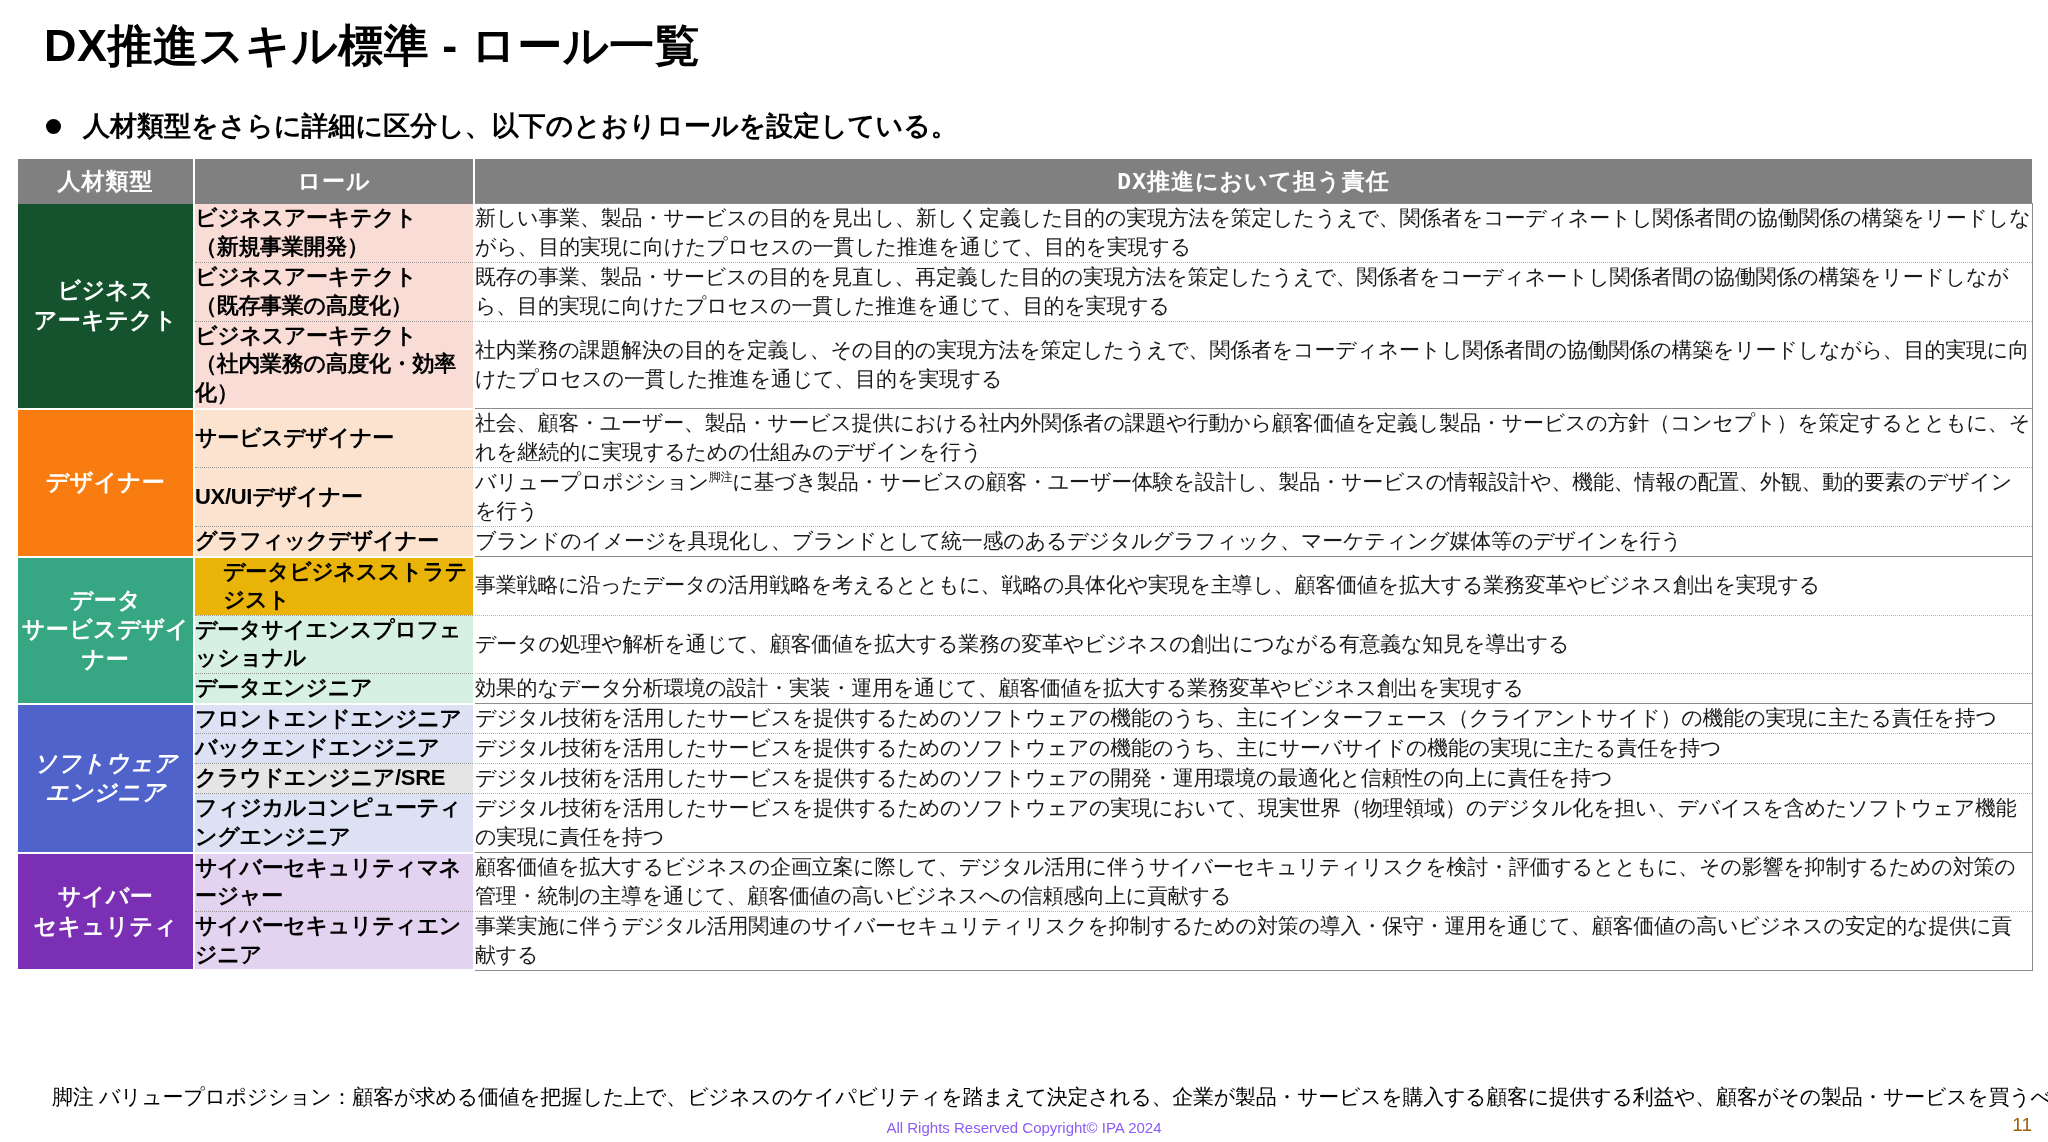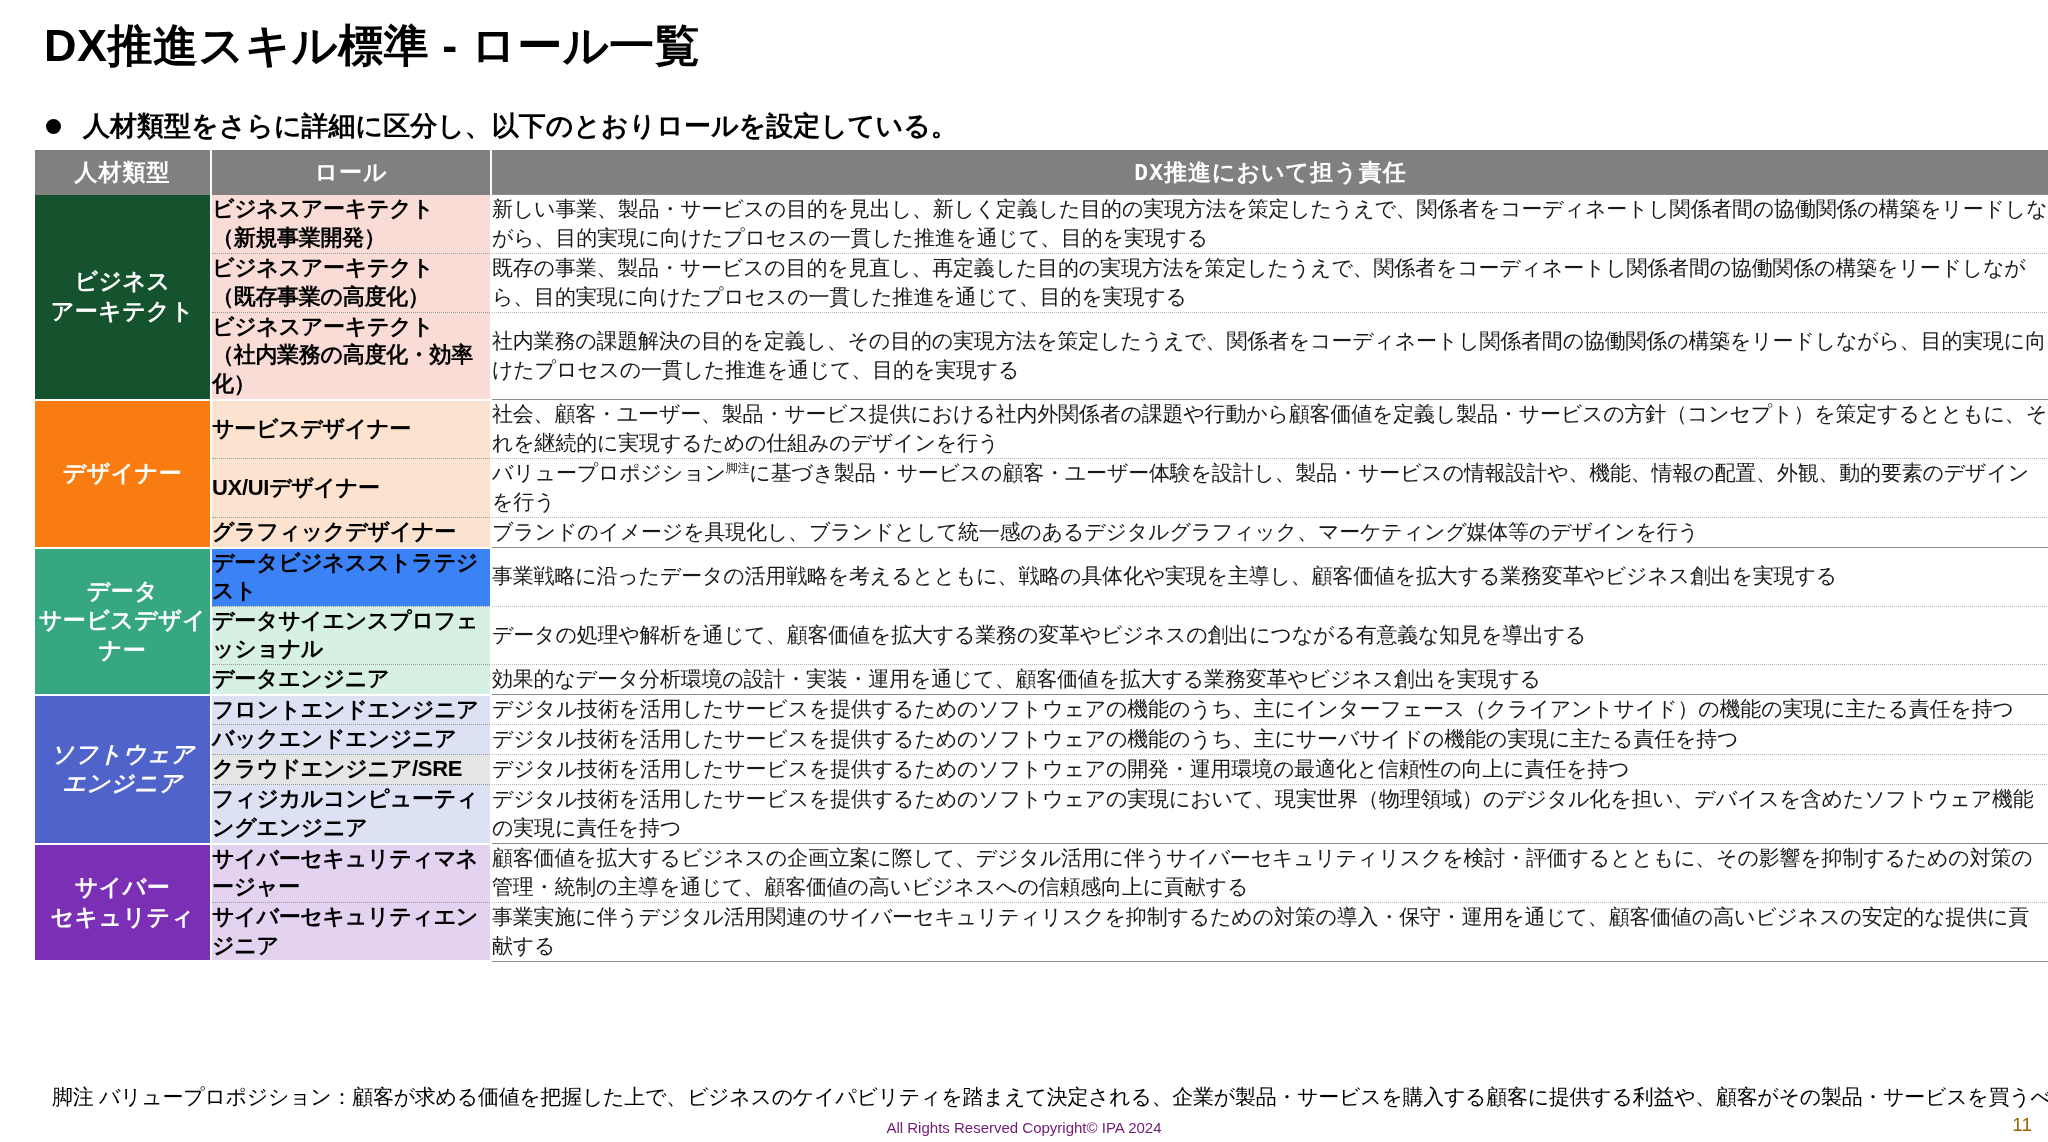--- a/index.html
+++ b/index.html
@@ -52,25 +52,24 @@
   .bullet-text {
     font-size: 27px;
     font-weight: bold;
     color: #000000;
     white-space: nowrap;
   }
 
   table.roles {
     position: absolute;
     left: 18px;
-    top: 150px;
+    top: 159px;
     width: 2014px;
     border-collapse: collapse;
     table-layout: fixed;
-    margin-left: 17px;
   }
   table.roles td, table.roles th {
     padding: 0;
     vertical-align: middle;
   }
 
   .hdr {
     background: #808080;
     color: #ffffff;
     font-size: 23px;
@@ -128,21 +127,21 @@
     white-space: nowrap;
     letter-spacing: -0.3px;
   }
   .copyright {
     position: absolute;
     left: 0;
     right: 8px;
     bottom: 6px;
     text-align: center;
     font-size: 15px;
-    color: #701a75;
+    color: #8b5cf6;
     padding-left: 8px;
   }
   .page-number {
     position: absolute;
     right: 16px;
     bottom: 6px;
     font-size: 19px;
     color: #a16207;
   }
 </style>
@@ -198,21 +197,21 @@
           <td class="role-cell" style="background: rgb(252, 227, 207); white-space: pre-line;">UX/UIデザイナー</td>
           <td class="desc-cell"><span>バリュープロポジション</span><sup class="footnote-mark">脚注</sup><span>に基づき製品・サービスの顧客・ユーザー体験を設計し、製品・サービスの情報設計や、機能、情報の配置、外観、動的要素のデザインを行う</span></td>
         </tr>
         <tr>
           <td class="role-cell sect-last" style="background: rgb(252, 227, 207); white-space: pre-line;">グラフィックデザイナー</td>
           <td class="desc-cell sect-last">ブランドのイメージを具現化し、ブランドとして統一感のあるデジタルグラフィック、マーケティング媒体等のデザインを行う</td>
         </tr>
         <tr>
           <td class="cat-cell" rowspan="3" style="background: rgb(54, 167, 130); white-space: pre-line;">データ
 サービスデザイナー</td>
-          <td class="role-cell" style="background: #3b82f6; white-space: pre-line;">データビジネスストラテジスト</td>
+          <td class="role-cell" style="background: #eab308; white-space: pre-line; padding-left: 28px;">データビジネスストラテジスト</td>
           <td class="desc-cell first-in-sect">事業戦略に沿ったデータの活用戦略を考えるとともに、戦略の具体化や実現を主導し、顧客価値を拡大する業務変革やビジネス創出を実現する</td>
         </tr>
         <tr>
           <td class="role-cell" style="background: rgb(214, 240, 227); white-space: pre-line;">データサイエンスプロフェッショナル</td>
           <td class="desc-cell">データの処理や解析を通じて、顧客価値を拡大する業務の変革やビジネスの創出につながる有意義な知見を導出する</td>
         </tr>
         <tr>
           <td class="role-cell sect-last" style="background: rgb(214, 240, 227); white-space: pre-line;">データエンジニア</td>
           <td class="desc-cell sect-last">効果的なデータ分析環境の設計・実装・運用を通じて、顧客価値を拡大する業務変革やビジネス創出を実現する</td>
         </tr>

